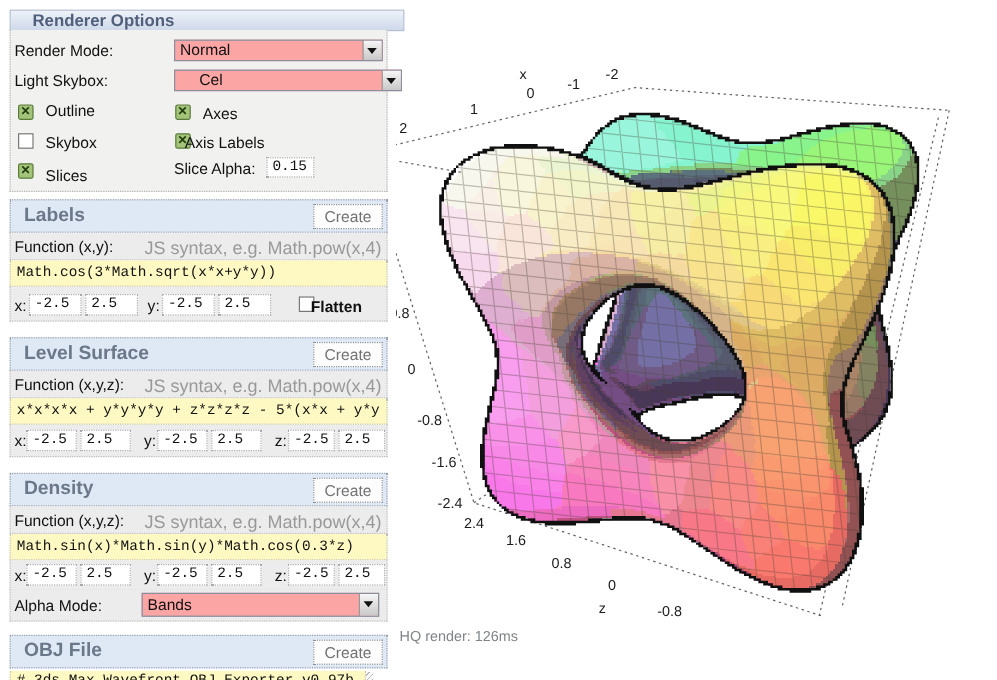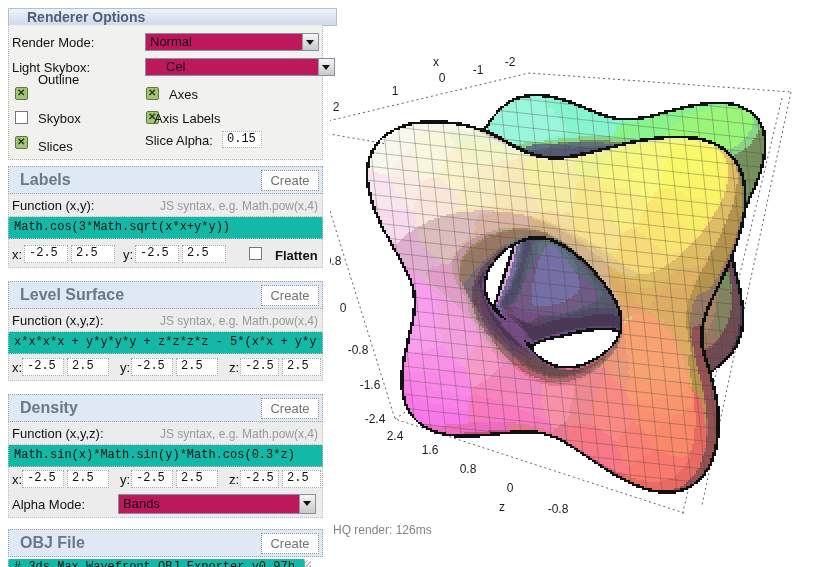--- a/index.html
+++ b/index.html
@@ -4,41 +4,41 @@
 <style>
 html,body{margin:0;padding:0;background:#fff;}
 body{width:831px;height:567px;overflow:hidden;position:relative;font-family:"Liberation Sans",sans-serif;font-size:13px;color:#111;}
 .abs{position:absolute;}
 .bighead{background:linear-gradient(#eef2f9,#cfd9ea);border:1px solid #b4bfd2;font-size:14px;font-weight:bold;color:#51607a;padding-left:4px;}
 .topbox{background:#f1f1f0;border:1px dotted #b5b5b5;border-top:none;}
 .sechead{background:#dfe8f5;border:1px dotted #9aa2ac;}
 .sechead .t{position:absolute;left:11px;top:4px;font-size:16px;font-weight:bold;color:#6b7889;}
 .btn{position:absolute;right:3px;top:3px;width:56px;height:19px;background:#fdfdfd;border:1px dotted #8a9098;font-size:13px;color:#737373;text-align:center;line-height:19px;}
 .row{background:#ececec;border:1px dotted #c0c0c0;border-top:none;}
-.hint{position:absolute;right:5px;color:#999;font-size:12px;}
-.inprow{background:#14b8a6;border:1px dotted #c0c0c0;border-top:none;font-family:"Liberation Mono",monospace;font-size:12px;white-space:nowrap;overflow:hidden;padding-left:5px;}
+.hint{position:absolute;right:5px;color:#999;font-size:15px;}
+.inprow{background:#fef9c3;border:1px dotted #c0c0c0;border-top:none;font-family:"Liberation Mono",monospace;font-size:12px;white-space:nowrap;overflow:hidden;padding-left:5px;}
 .num{position:absolute;background:#fff;border:1px dotted #aaa;font-family:"Liberation Mono",monospace;font-size:12px;padding-left:4px;}
-.sel{position:absolute;background:#be185d;border:1px solid #888fa0;font-size:13px;padding-left:4px;}
+.sel{position:absolute;background:#fca5a5;border:1px solid #888fa0;font-size:13px;padding-left:4px;}
 .sel .arr{position:absolute;right:0;top:0;width:15px;height:100%;background:linear-gradient(#f6f6f6,#c8c8c8);border-left:1px solid #999;}
 .sel .arr:after{content:"";position:absolute;left:3px;top:6px;border:4px solid transparent;border-top:5px solid #111;}
 .cb{position:absolute;width:11px;height:11px;border:1px solid #777;background:#fff;}
 .cbc{position:absolute;width:11px;height:11px;border:1px solid #5a7a3a;border-radius:2px;background:#a3c479;}
 .cbc:after{content:"✕";position:absolute;left:1px;top:-1px;font-size:10px;font-weight:bold;color:#223c10;}
 .lbl{position:absolute;font-size:13px;}
 </style>
 </head>
 <body>
 <div class="abs bighead" style="left:8px;top:8px;width:309px;height:16px;padding-left:18px;">Renderer Options</div>
 <div class="abs topbox" style="left:8px;top:25px;width:313px;height:134px;"></div>
 <div class="lbl" style="left:12px;top:35px;">Render Mode:</div>
 <div class="sel" style="left:145px;top:33px;width:168px;height:16px;">Normal<span class="arr"></span></div>
 <div class="lbl" style="left:12px;top:60px;">Light Skybox:</div>
 <div class="sel" style="left:145px;top:58px;width:168px;height:16px;padding-left:20px;">Cel<span class="arr"></span></div>
 <div class="cbc" style="left:15px;top:87px;"></div>
-<div class="lbl" style="left:38px;top:72px;">Outline</div>
+<div class="lbl" style="left:38px;top:85px;">Outline</div>
 <div class="cbc" style="left:146px;top:87px;"></div>
 <div class="lbl" style="left:169px;top:87px;">Axes</div>
 <div class="cb" style="left:15px;top:111px;"></div>
 <div class="lbl" style="left:38px;top:111px;">Skybox</div>
 <div class="cbc" style="left:146px;top:111px;"></div>
 <div class="lbl" style="left:154px;top:111px;">Axis Labels</div>
 <div class="cbc" style="left:15px;top:136px;"></div>
 <div class="lbl" style="left:38px;top:139px;text-align:center;">Slices</div>
 <div class="lbl" style="left:145px;top:133px;">Slice Alpha:</div>
 <div class="num" style="left:222px;top:131px;width:34px;height:15px;">0.15</div>
@@ -52,21 +52,21 @@
 <div class="hint" style="right:513px;top:199px;">JS syntax, e.g. Math.pow(x,4)</div>
 <div class="abs inprow" style="left:8px;top:217px;width:308px;height:21px;line-height:21px;">Math.cos(3*Math.sqrt(x*x+y*y))</div>
 <div class="abs row" style="left:8px;top:239px;width:313px;height:28px;"></div>
 <div class="lbl" style="left:12px;top:247px;">x:</div>
 <div class="num" style="left:24px;top:245px;width:38px;height:16px;">-2.5</div>
 <div class="num" style="left:71px;top:245px;width:38px;height:16px;">2.5</div>
 <div class="lbl" style="left:123px;top:247px;">y:</div>
 <div class="num" style="left:135px;top:245px;width:38px;height:16px;">-2.5</div>
 <div class="num" style="left:182px;top:245px;width:38px;height:16px;">2.5</div>
 <div class="cb" style="left:249px;top:247px;"></div>
-<div class="lbl" style="left:275px;top:248px;font-weight:bold;">Flatten</div>
+<div class="lbl" style="left:259px;top:248px;font-weight:bold;">Flatten</div>
 
 <div class="abs sechead" style="left:8px;top:281px;width:313px;height:26px;">
     <span class="t">Level Surface</span>
     <span class="btn">Create</span>
   </div>
 <div class="abs row" style="left:8px;top:309px;width:313px;height:22px;"></div>
 <div class="lbl" style="left:12px;top:313px;">Function (x,y,z):</div>
 <div class="hint" style="right:513px;top:314px;">JS syntax, e.g. Math.pow(x,4)</div>
 <div class="abs inprow" style="left:8px;top:332px;width:308px;height:21px;line-height:21px;">x*x*x*x + y*y*y*y + z*z*z*z - 5*(x*x + y*y +</div>
 <div class="abs row" style="left:8px;top:354px;width:313px;height:26px;"></div>

